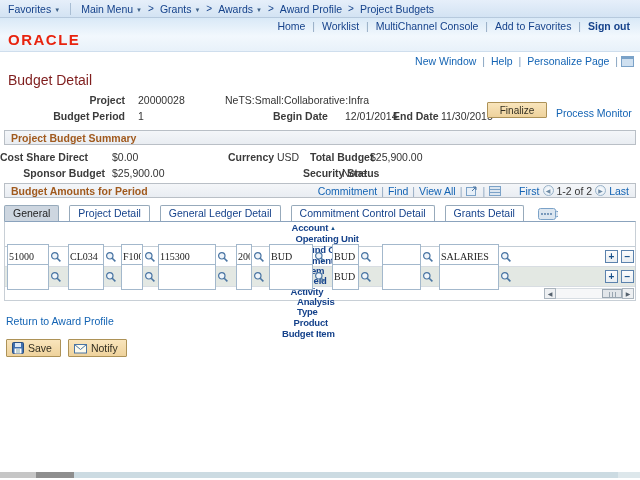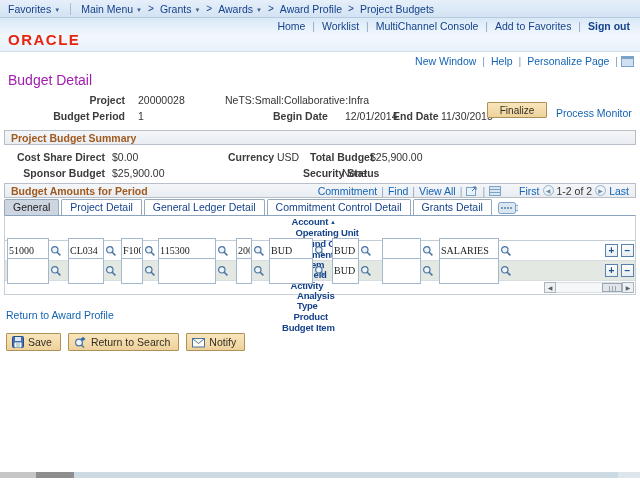--- a/index.html
+++ b/index.html
@@ -50,21 +50,21 @@
     text-align: right; padding: 3px 6px 0 18px; height: 16px;
     font-size: 10.5px; color: #7d9cbc;
   }
   .utility-row a { color: #1464b4; margin: 0 3px; }
   .mini-win-icon {
     display: inline-block; width: 13px; height: 11px; vertical-align: -2px;
     background: #cfe0f0; border: 1px solid #7ba2c8; border-top: 3px solid #7ba2c8;
   }
 
   
-  .page-title { margin: 4px 0 0 8px; font-size: 14px; color: #a21caf; height: 18px; }
+  .page-title { margin: 4px 0 0 8px; font-size: 14px; color: #7f1d1d; height: 18px; }
 
   
   .info-area { position: relative; height: 40px; }
   .info-area span { position: absolute; white-space: nowrap; }
   .lbl { font-weight: bold; color: #3b3b3b; }
   .val { color: #333; }
   .finalize-btn {
     position: absolute; left: 487px; top: 12px;
     width: 60px; height: 16px;
     background: linear-gradient(to bottom, #f9e5bc, #eed29c);
@@ -93,21 +93,21 @@
   .pager a { color: #1464b4; }
   .pager-btn {
     display: inline-flex; align-items: center; justify-content: center;
     width: 11px; height: 11px; border-radius: 50%;
     border: 1px solid #9ab3c9; background: radial-gradient(#ffffff, #dce8f2);
     color: #6e8ba6; font-size: 6px; cursor: pointer;
   }
   .mini-icon-svg { display: inline-block; vertical-align: middle; cursor: pointer; }
 
   
-  .tabs-row { display: flex; align-items: flex-end; margin: 2px 0 0 4px; gap: 2px; height: 15px; }
+  .tabs-row { display: flex; align-items: flex-end; margin: 8px 0 0 4px; gap: 10px; height: 15px; }
   .tab {
     border: 1px solid #97aabb; border-bottom: none;
     border-radius: 2px 2px 0 0;
     padding: 1px 8px 2px 8px; font-size: 10.5px;
     background: #fff; color: #15428b; cursor: pointer; white-space: nowrap;
   }
   .tab.active { background: #cdd6e0; color: #222; }
   .show-cols { margin: 0 0 1px 4px; cursor: pointer; }
 
   
@@ -248,21 +248,21 @@
 
   <button class="finalize-btn">Finalize</button>
   <span class="proc-mon"><a style="color:#1464b4;">Process Monitor</a></span>
 </div>
 
 
 <div class="section-bar">
   <span>Project Budget Summary</span>
 </div>
 <div class="summary-rows">
-  <span class="lbl" style="left:0;top:6px;width:105px;text-align:right;">Cost Share Direct</span>
+  <span class="lbl" style="left:0;top:6px;width:105px;">Cost Share Direct</span>
   <span class="val" style="left:112px;top:6px;">$0.00</span>
   <span class="lbl" style="left:228px;top:6px;">Currency</span>
   <span class="val" style="left:277px;top:6px;">USD</span>
   <span class="lbl" style="left:310px;top:6px;">Total Budget</span>
   <span class="val" style="left:370px;top:6px;">$25,900.00</span>
 
   <span class="lbl" style="left:0;top:22px;width:105px;text-align:right;">Sponsor Budget</span>
   <span class="val" style="left:112px;top:22px;">$25,900.00</span>
   <span class="lbl" style="left:303px;top:22px;">Security Status</span>
   <span class="val" style="left:342px;top:22px;">None</span>
@@ -512,28 +512,20 @@
     <svg width="12" height="12" viewBox="0 0 12 12">
         <rect x="0.5" y="0.5" width="11" height="11" rx="1" fill="#3f6fae" stroke="#2a4f80"></rect>
         <rect x="3" y="1" width="6" height="4" fill="#dce8f5"></rect>
         <rect x="2.5" y="6.5" width="7" height="5" fill="#fff"></rect>
         <line x1="4" y1="8" x2="8" y2="8" stroke="#8aa"></line>
         <line x1="4" y1="10" x2="8" y2="10" stroke="#8aa"></line>
       </svg>
     <span>Save</span>
   </button>
   <button class="tb-btn">
-    <svg width="13" height="12" viewBox="0 0 13 12">
-        <circle cx="5" cy="6.5" r="3.4" fill="#eef4fa" stroke="#4a75a3" stroke-width="1.2"></circle>
-        <line x1="7.5" y1="9" x2="10" y2="11.5" stroke="#4a75a3" stroke-width="1.5"></line>
-        <path d="M9 5 V1.5 M9 1.5 l-2 2 M9 1.5 l2 2" stroke="#2f6db3" stroke-width="1.2" fill="none"></path>
-      </svg>
-    <span>Return to Search</span>
-  </button>
-  <button class="tb-btn">
     <svg width="13" height="11" viewBox="0 0 13 11">
         <rect x="0.5" y="1.5" width="12" height="8.5" fill="#fdfbee" stroke="#4a75a3"></rect>
         <path d="M0.5 1.5 L6.5 6.5 L12.5 1.5" fill="none" stroke="#4a75a3"></path>
       </svg>
     <span>Notify</span>
   </button>
 </div>
 
 
 <div class="bottom-scroll">

